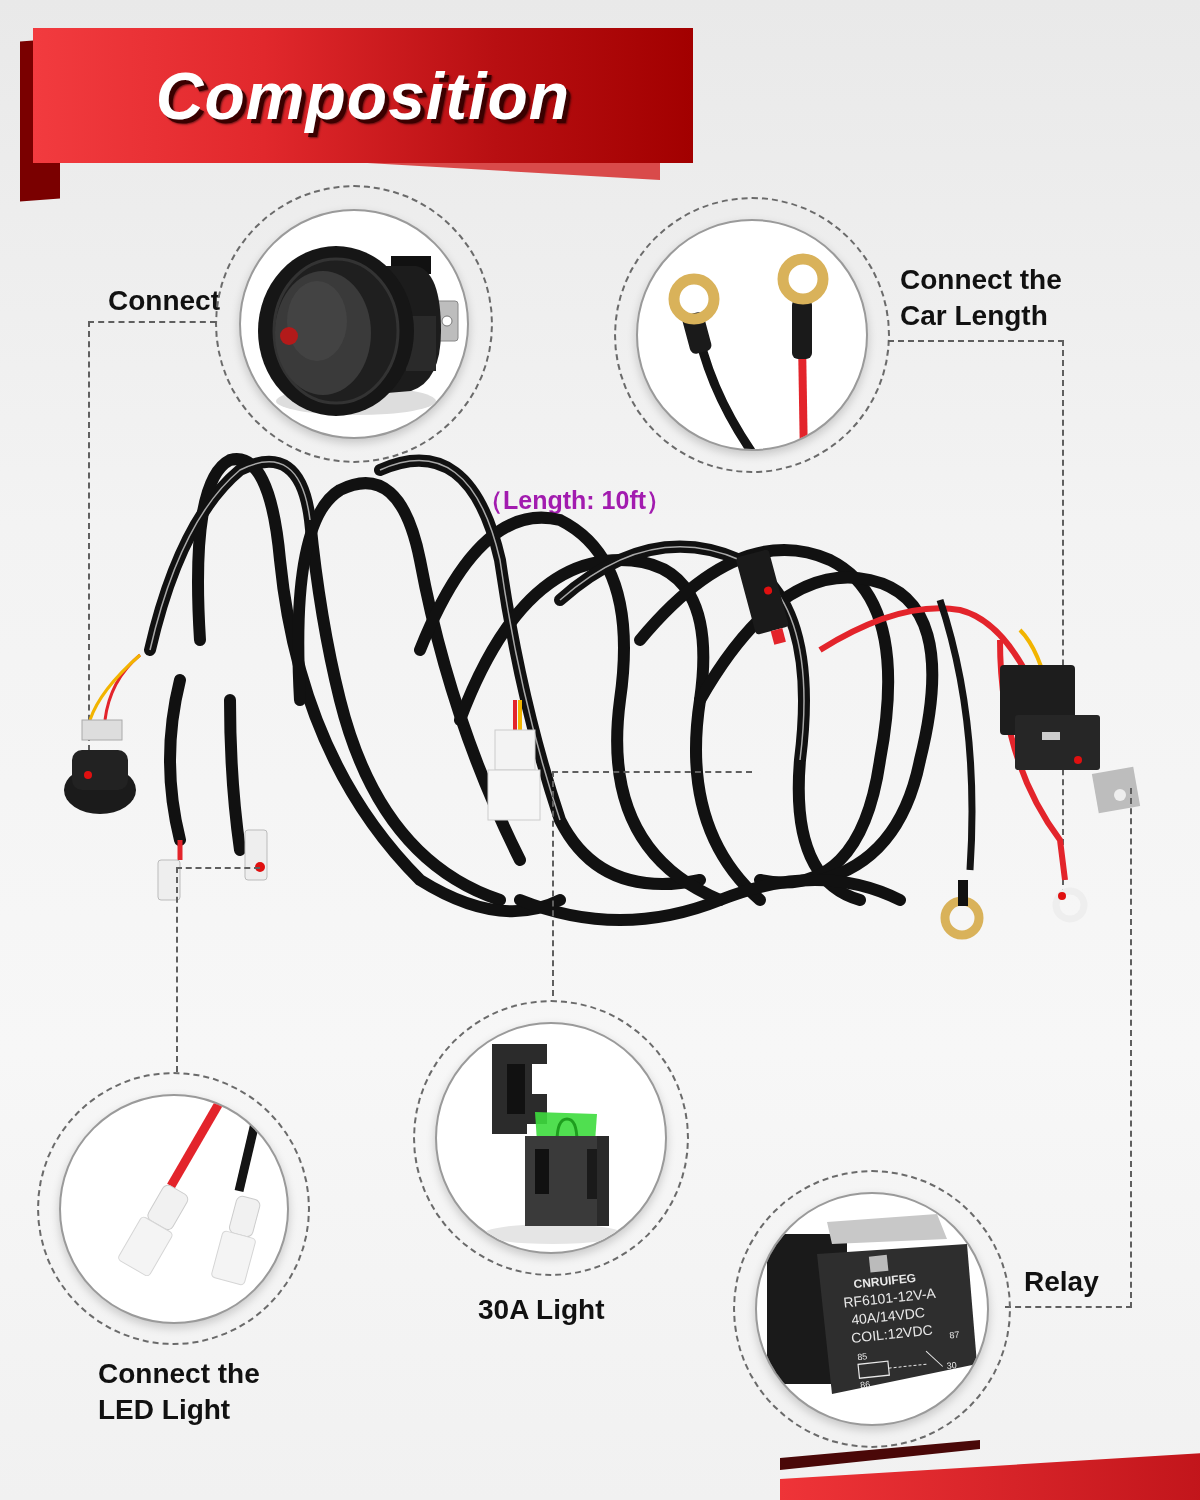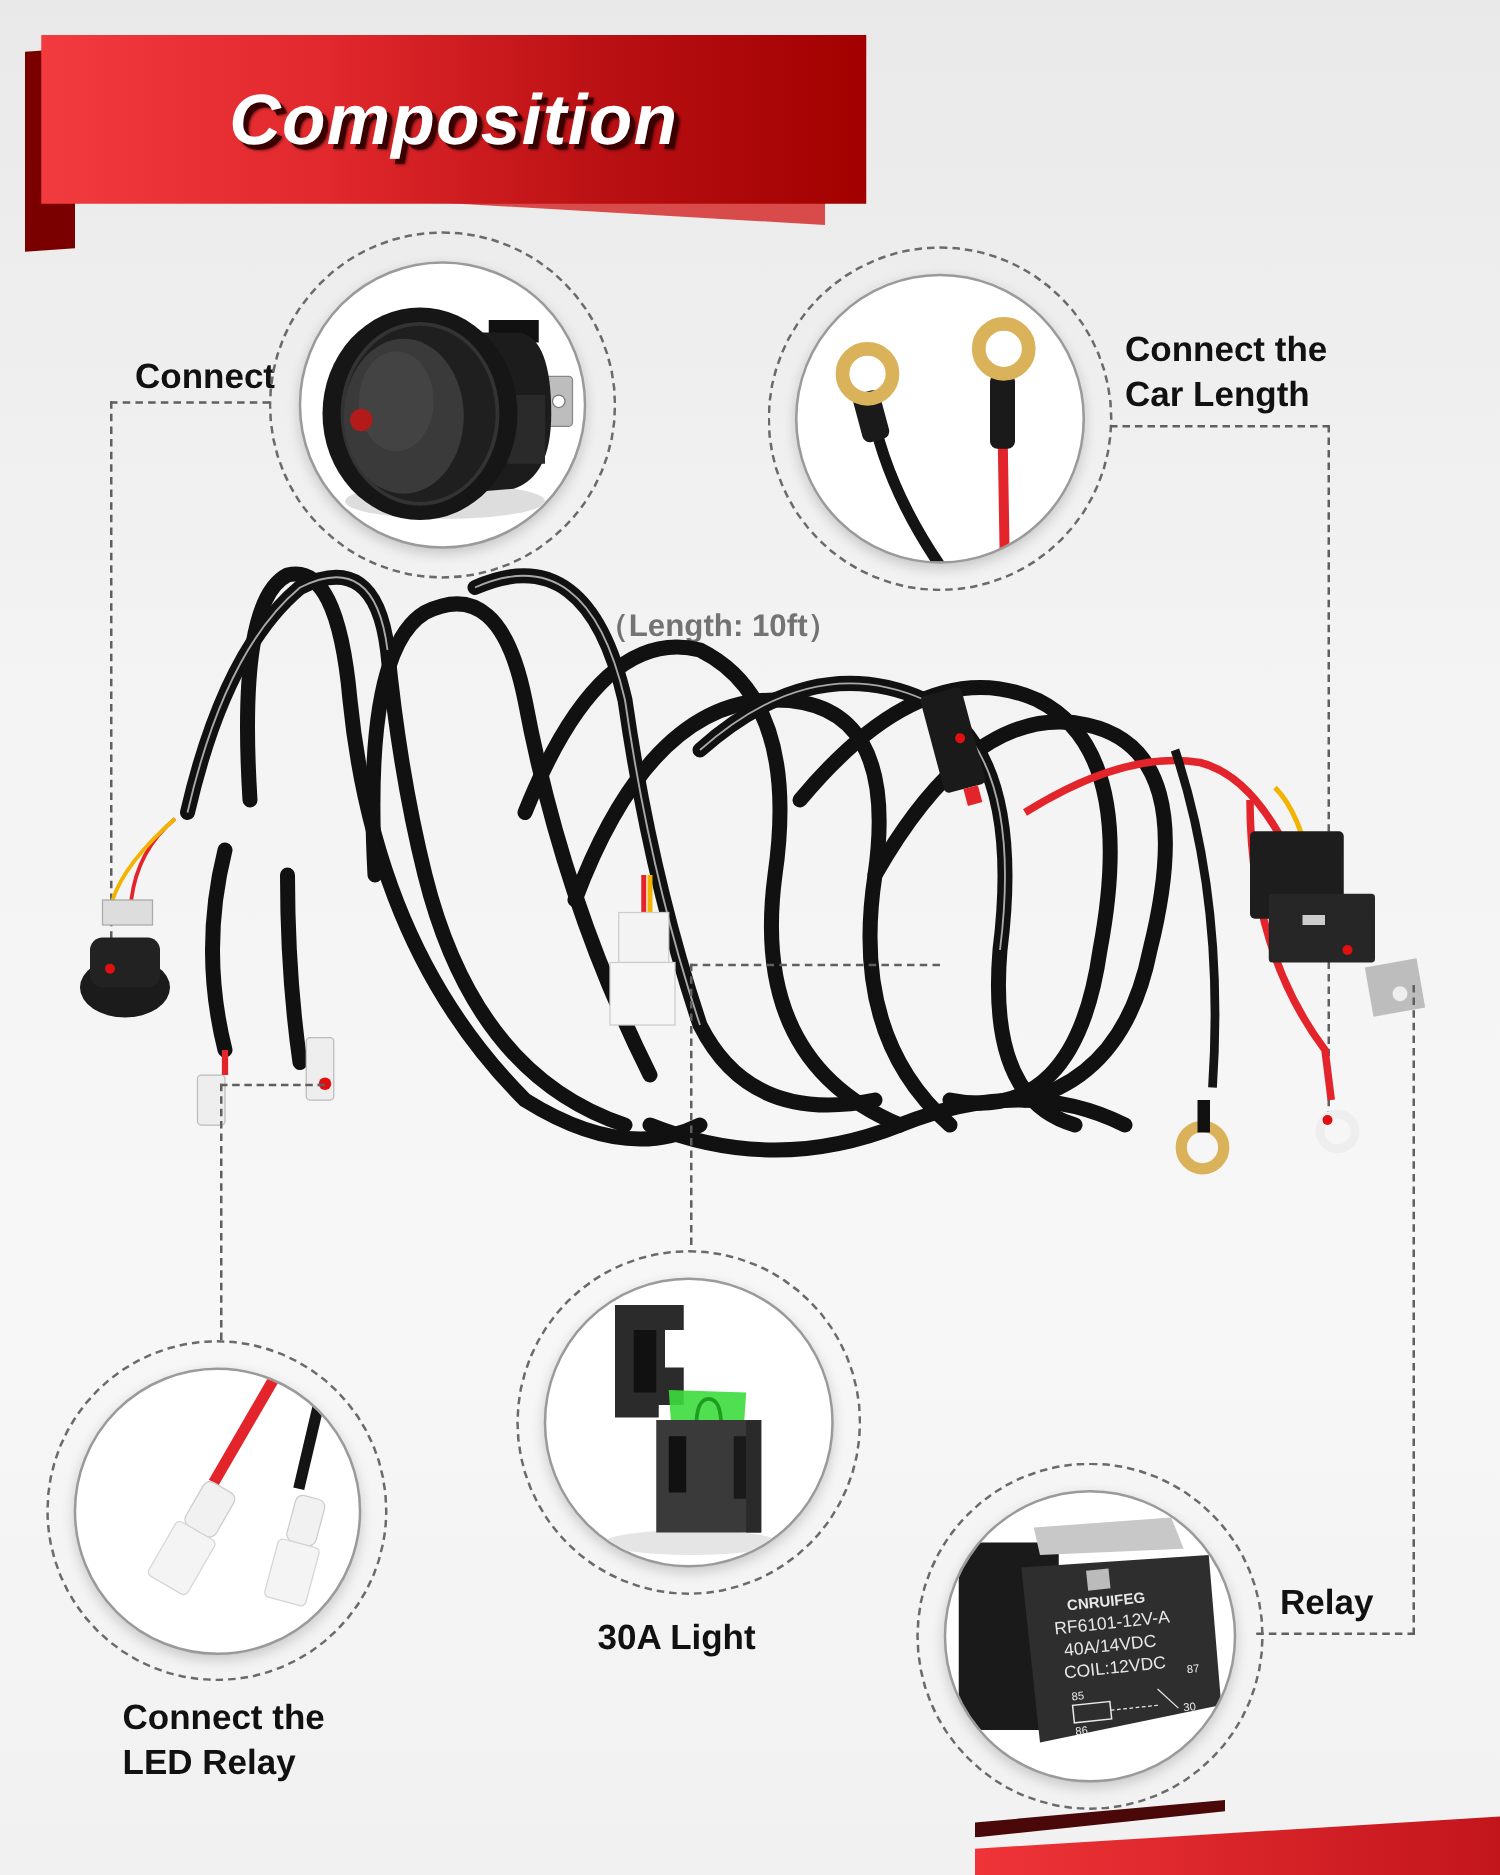--- a/index.html
+++ b/index.html
@@ -18,21 +18,21 @@
   .banner-tail {
     position: absolute; left: 350px; top: 150px; width: 310px; height: 30px;
     background: #d94a4a; clip-path: polygon(0 0, 100% 0, 100% 100%, 0 40%);
   }
   .banner {
     position: absolute; left: 33px; top: 28px; width: 660px; height: 135px;
     background: linear-gradient(90deg, #f23b3f 0%, #e1282c 35%, #b80f12 70%, #a20000 100%);
     display: flex; align-items: center; justify-content: center;
   }
   .banner-title {
-    color: #fff; font-size: 57px; font-weight: bold; font-style: italic;
+    color: #fff; font-size: 66px; font-weight: bold; font-style: italic;
     letter-spacing: 1px;
     text-shadow: 4px 4px 0 #3a0000, 5px 5px 2px rgba(0,0,0,0.5);
   }
 
   
   .bottom-strip {
     position: absolute; left: 780px; top: 1452px; width: 440px; height: 60px;
     background: linear-gradient(90deg, #ef3438, #c0141a);
     clip-path: polygon(0 45%, 100% 0, 100% 100%, 0 100%);
   }
@@ -51,21 +51,21 @@
     position: absolute; border-radius: 50%; background: #fff;
     border: 2px solid #9a9a9a; box-sizing: border-box;
     box-shadow: 0 4px 10px rgba(0,0,0,0.18);
     overflow: hidden;
   }
 
   .label {
     position: absolute; color: #111; font-weight: bold; font-size: 28px; line-height: 36px;
   }
   .length-note {
-    position: absolute; color: #737373; font-weight: bold; font-size: 25px;
+    position: absolute; color: #a21caf; font-weight: bold; font-size: 25px;
   }
 
   
   .dash-h { position: absolute; height: 0; border-top: 2px dashed #5f5f5f; }
   .dash-v { position: absolute; width: 0; border-left: 2px dashed #5f5f5f; }
   .red-dot { position: absolute; width: 10px; height: 10px; border-radius: 50%; background: #e01010; }
 
   svg { display: block; }
 </style>
 </head>
@@ -210,21 +210,21 @@
       </g>
       <g transform="rotate(15 175 145)">
         <rect x="165" y="100" width="24" height="38" rx="6" fill="#f1f1f1" stroke="#ccc"></rect>
         <rect x="160" y="138" width="34" height="48" rx="4" fill="#f4f4f4" stroke="#d5d5d5"></rect>
       </g>
     </svg>
   </div>
 </div>
 <div class="label" style="left:98px; top:1356px;">
   <div>Connect the</div>
-  <div>LED Relay</div>
+  <div>LED Light</div>
 </div>
 
 <div class="callout" style="left:413px; top:1000px; width:276px; height:276px;">
   <div class="callout-inner" style="left:20px; top:20px; width:232px; height:232px;">
     <svg width="232" height="232" viewBox="0 0 232 232">
       <ellipse cx="116" cy="210" rx="70" ry="10" fill="#e5e5e5"></ellipse>
       <path d="M55 20 L110 20 L110 40 L95 40 L95 70 L110 70 L110 100 L90 100 L90 110 L55 110 Z" fill="#2b2b2b"></path>
       <rect x="70" y="40" width="18" height="50" fill="#111"></rect>
       <path d="M98 88 L160 90 L158 118 L100 118 Z" fill="#3ddc3d" opacity="0.9"></path>
       <path d="M120 118 Q120 95 130 95 Q140 95 140 118" stroke="#1e9e1e" stroke-width="3" fill="none"></path>

